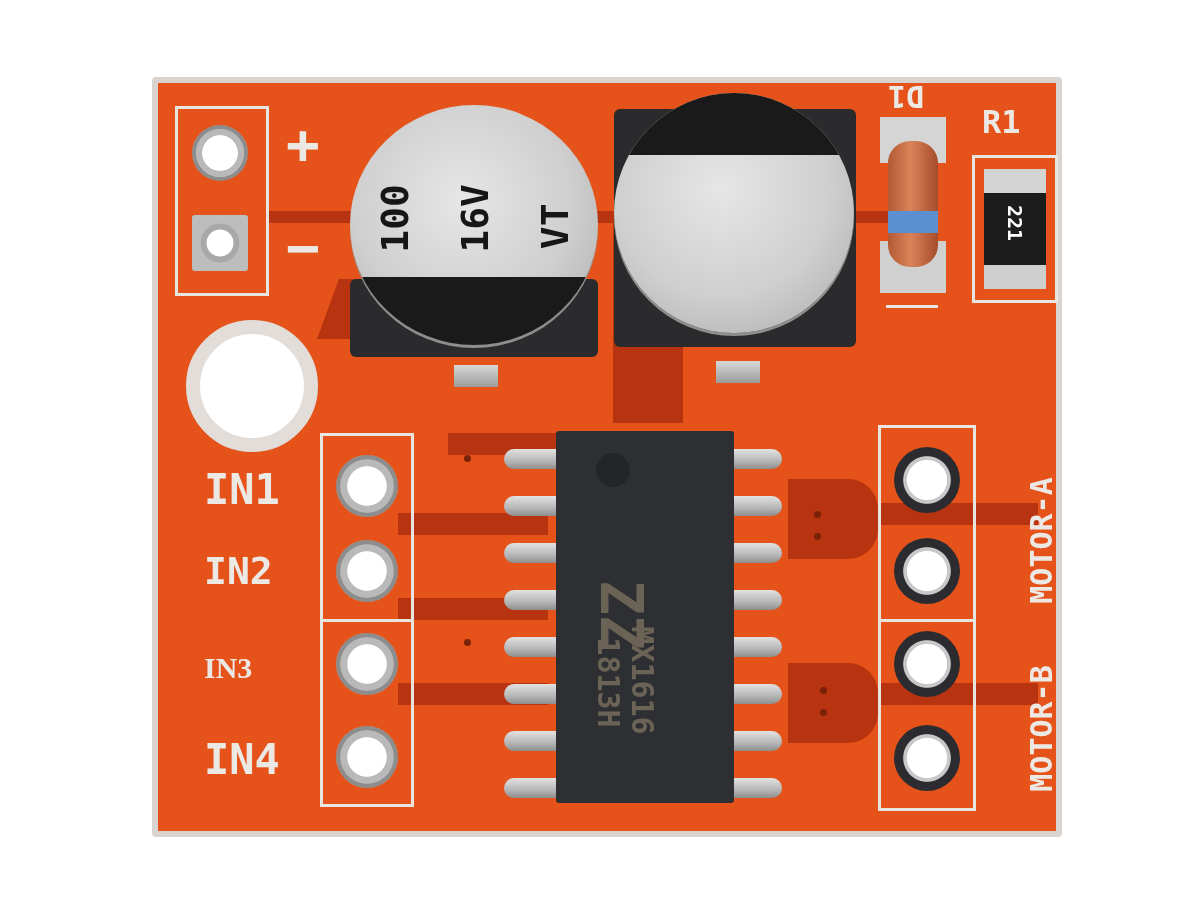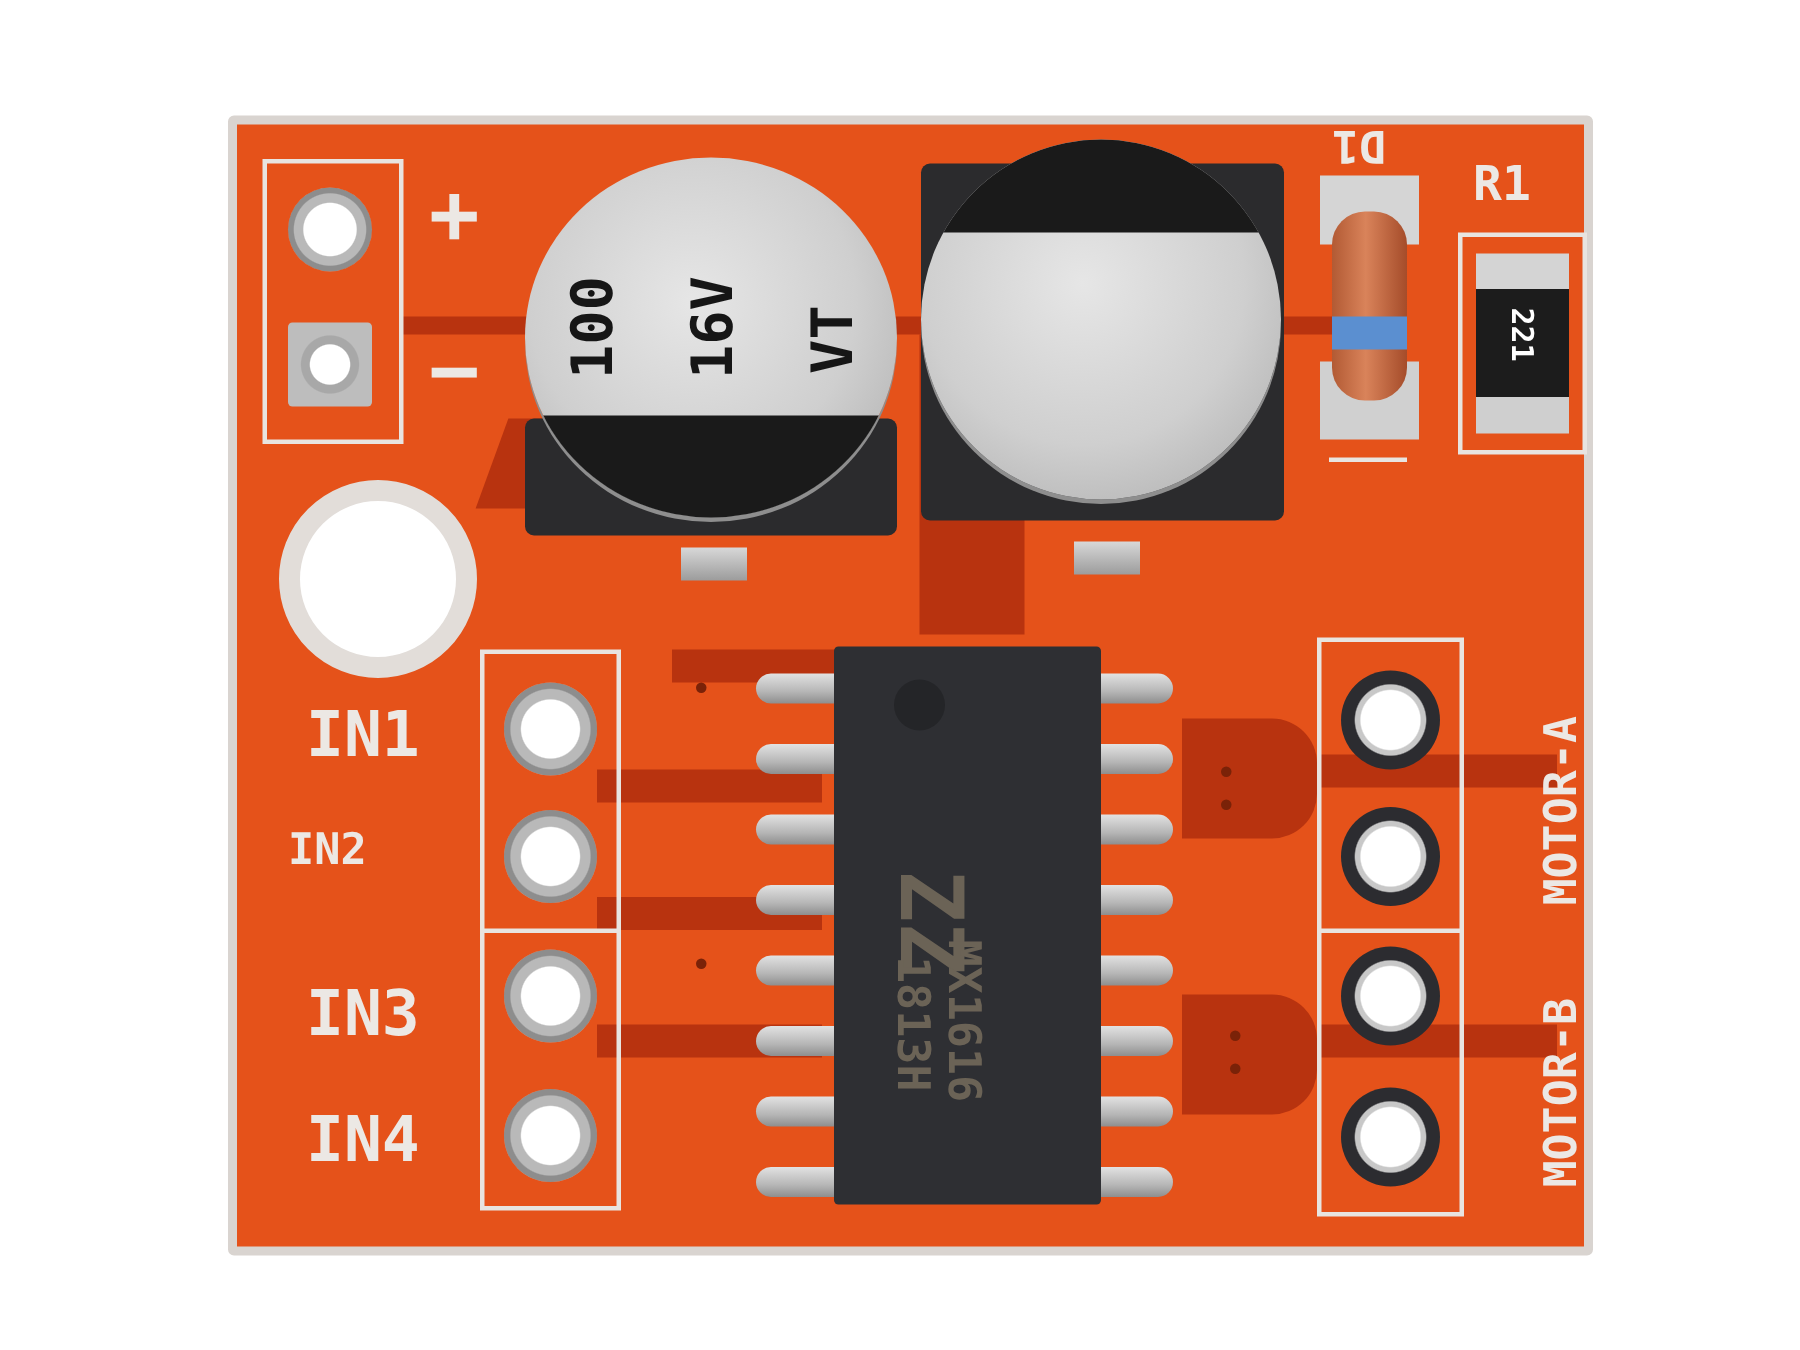--- a/index.html
+++ b/index.html
@@ -83,22 +83,22 @@
     <div class="abs" style="left:6px;top:42px;width:50px;color:#ffffff;font-family:'DejaVu Sans Mono',monospace;font-size:20px;font-weight:bold;transform:rotate(90deg);text-align:center;">221</div>
   </div>
 
   <div class="silk" style="left:162px;top:350px;width:94px;height:374px;"></div>
   <div class="silk" style="left:162px;top:536px;width:94px;height:0;border-width:3px 0 0 0;"></div>
   <div class="pad" style="left:178px;top:372px;width:62px;height:62px;"></div>
   <div class="pad" style="left:178px;top:457px;width:62px;height:62px;"></div>
   <div class="pad" style="left:178px;top:550px;width:62px;height:62px;"></div>
   <div class="pad" style="left:178px;top:643px;width:62px;height:62px;"></div>
   <div class="silktext" style="left:46px;top:382px;font-size:42px;">IN1</div>
-  <div class="silktext" style="left:34px;top:466px;font-size:29px;">IN2</div>
-  <div class="silktext" style="left:46px;top:568px;font-size:42px;">IN3</div>
+  <div class="silktext" style="left:46px;top:466px;font-size:38px;">IN2</div>
+  <div class="silktext" style="left:46px;top:568px;font-size:30px;font-family:Liberation Serif, serif;">IN3</div>
   <div class="silktext" style="left:46px;top:652px;font-size:42px;">IN4</div>
 
   <div class="pin" style="left:346px;top:366px;"></div>
   <div class="pin" style="left:346px;top:413px;"></div>
   <div class="pin" style="left:346px;top:460px;"></div>
   <div class="pin" style="left:346px;top:507px;"></div>
   <div class="pin" style="left:346px;top:554px;"></div>
   <div class="pin" style="left:346px;top:601px;"></div>
   <div class="pin" style="left:346px;top:648px;"></div>
   <div class="pin" style="left:346px;top:695px;"></div>

